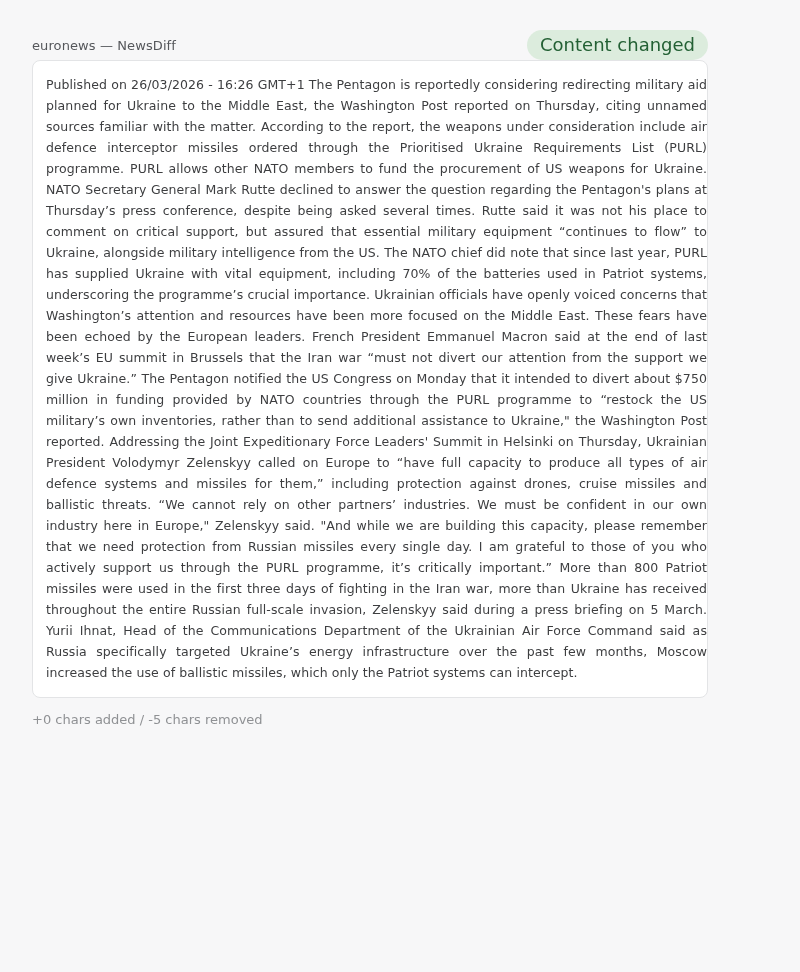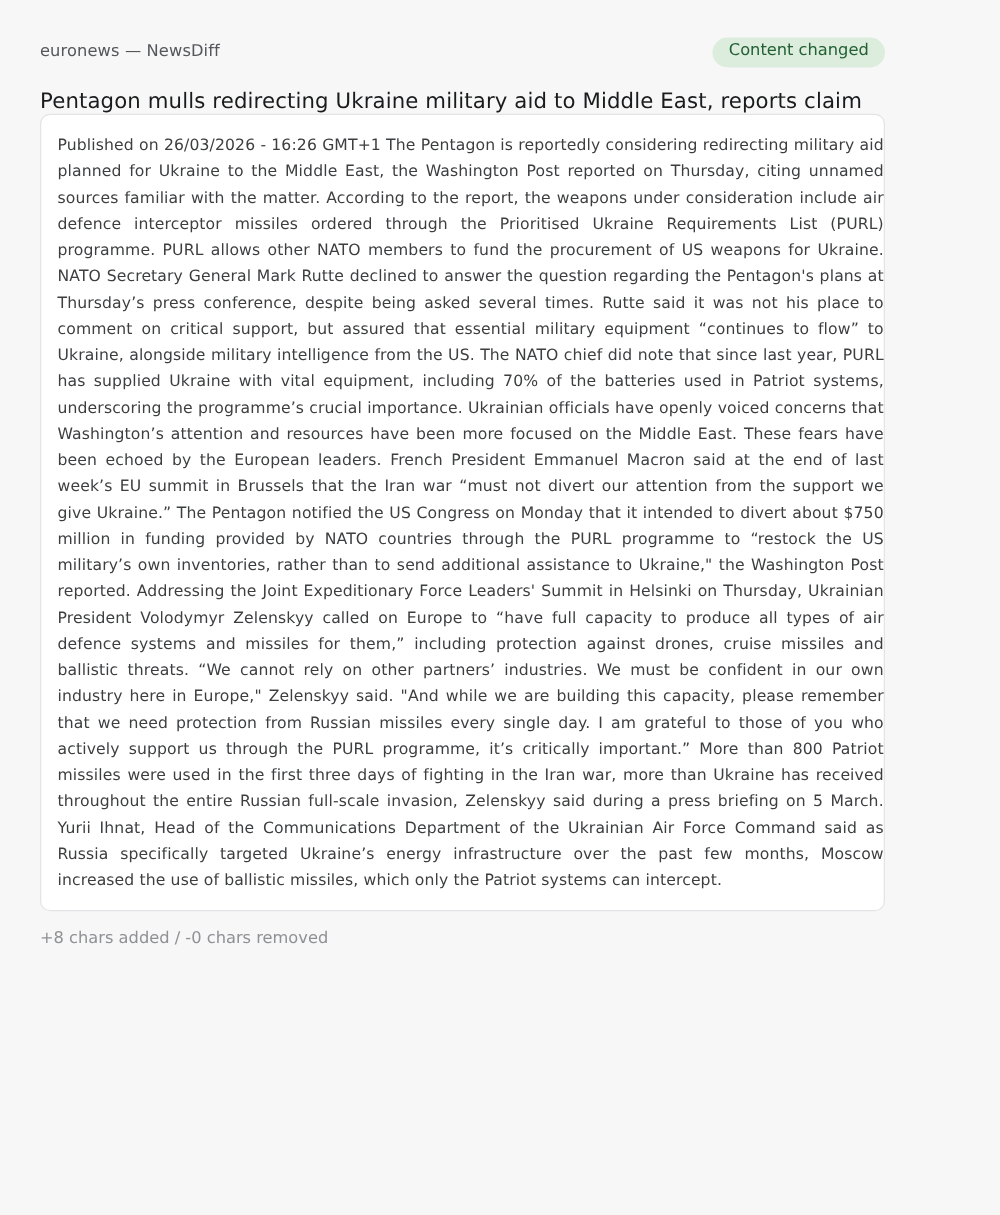--- a/index.html
+++ b/index.html
@@ -18,21 +18,21 @@
     display: flex;
     justify-content: space-between;
     align-items: center;
   }
   .source-label {
     font-size: 13px;
     color: #55575b;
     letter-spacing: 0.1px;
   }
   .status-badge {
-    font-size: 13px;
+    font-size: 18px;
     color: #236034;
     background: #dcecdd;
     border-radius: 999px;
     padding: 3px 13px 4px 13px;
     line-height: 1.3;
     white-space: nowrap;
   }
   .page-title {
     margin-top: 17px;
     font-size: 17px;
@@ -62,21 +62,20 @@
 </head>
 <body>
 
 <div class="page">
 
   <div class="header-row">
     <span class="source-label">euronews — NewsDiff</span>
     <span class="status-badge">Content changed</span>
   </div>
 
-  <h1 class="page-title">Pentagon mulls redirecting Ukraine military aid to Middle East, reports claim</h1>
 
   <div class="article-card">
     <p class="article-body">Published on 26/03/2026 - 16:26 GMT+1 The Pentagon is reportedly considering redirecting military aid planned for Ukraine to the Middle East, the Washington Post reported on Thursday, citing unnamed sources familiar with the matter. According to the report, the weapons under consideration include air defence interceptor missiles ordered through the Prioritised Ukraine Requirements List (PURL) programme. PURL allows other NATO members to fund the procurement of US weapons for Ukraine. NATO Secretary General Mark Rutte declined to answer the question regarding the Pentagon's plans at Thursday’s press conference, despite being asked several times. Rutte said it was not his place to comment on critical support, but assured that essential military equipment “continues to flow” to Ukraine, alongside military intelligence from the US. The NATO chief did note that since last year, PURL has supplied Ukraine with vital equipment, including 70% of the batteries used in Patriot systems, underscoring the programme’s crucial importance. Ukrainian officials have openly voiced concerns that Washington’s attention and resources have been more focused on the Middle East. These fears have been echoed by the European leaders. French President Emmanuel Macron said at the end of last week’s EU summit in Brussels that the Iran war “must not divert our attention from the support we give Ukraine.” The Pentagon notified the US Congress on Monday that it intended to divert about $750 million in funding provided by NATO countries through the PURL programme to “restock the US military’s own inventories, rather than to send additional assistance to Ukraine," the Washington Post reported. Addressing the Joint Expeditionary Force Leaders' Summit in Helsinki on Thursday, Ukrainian President Volodymyr Zelenskyy called on Europe to “have full capacity to produce all types of air defence systems and missiles for them,” including protection against drones, cruise missiles and ballistic threats. “We cannot rely on other partners’ industries. We must be confident in our own industry here in Europe," Zelenskyy said. "And while we are building this capacity, please remember that we need protection from Russian missiles every single day. I am grateful to those of you who actively support us through the PURL programme, it’s critically important.” More than 800 Patriot missiles were used in the first three days of fighting in the Iran war, more than Ukraine has received throughout the entire Russian full-scale invasion, Zelenskyy said during a press briefing on 5 March. Yurii Ihnat, Head of the Communications Department of the Ukrainian Air Force Command said as Russia specifically targeted Ukraine’s energy infrastructure over the past few months, Moscow increased the use of ballistic missiles, which only the Patriot systems can intercept.</p>
   </div>
 
-  <div class="diff-summary">+8 chars added / -0 chars removed</div>
+  <div class="diff-summary">+0 chars added / -5 chars removed</div>
 
 </div>
 
 </body></html>

